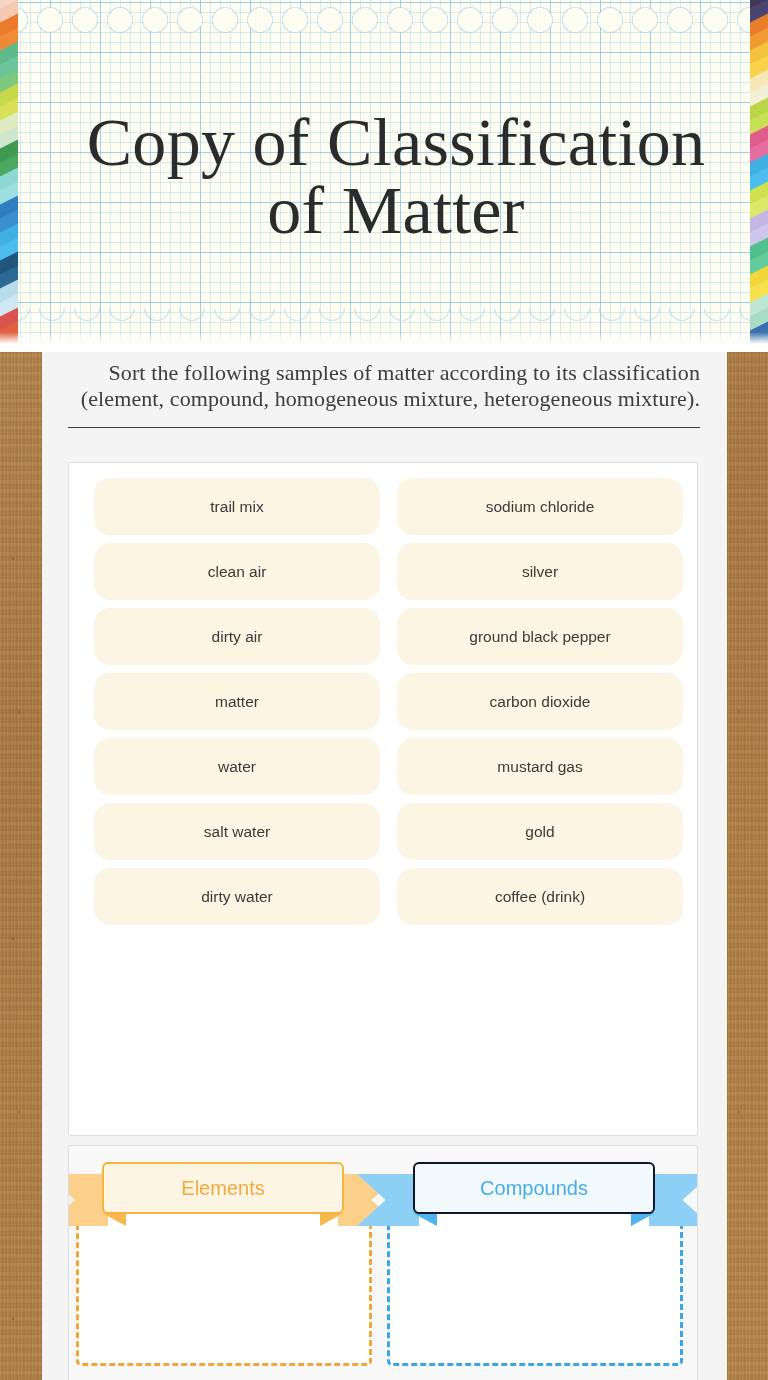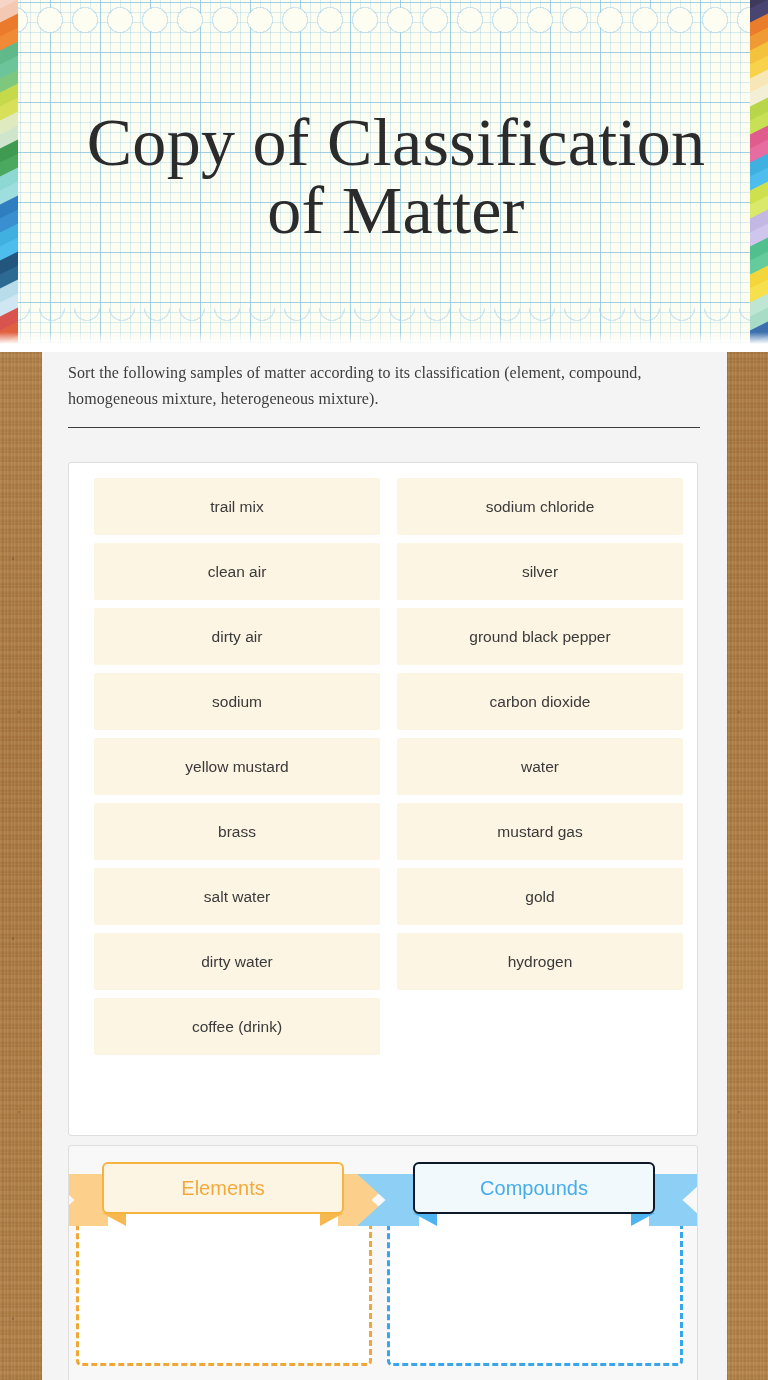--- a/index.html
+++ b/index.html
@@ -120,25 +120,26 @@
 
   
   #instruction-block {
     position: absolute;
     left: 68px;
     top: 360px;
     width: 632px;
   }
   #instruction-text {
     font-family: "Liberation Serif", serif;
-    font-size: 16px;
+    font-size: 22px;
     line-height: 26.4px;
     color: #3d3d3d;
     margin: 0;
     letter-spacing: .1px;
+    text-align: right;
   }
   #instruction-rule {
     margin-top: 14px;
     border-top: 1.5px solid #3c3c3c;
     width: 100%;
   }
 
   
   #tiles-card {
     position: absolute;
@@ -157,21 +158,21 @@
     top: 15px;
     width: 598px;
     display: grid;
     grid-template-columns: 1fr 1fr;
     column-gap: 8px;
     row-gap: 8px;
   }
   .tile {
     height: 57px;
     background: #fdf5e3;
-    border-radius: 2px;
+    border-radius: 16px;
     display: flex;
     align-items: center;
     justify-content: center;
     font-size: 15.5px;
     color: #3a3a3a;
     font-family: "Liberation Sans", sans-serif;
     cursor: move;
     user-select: none;
     margin-left: 9px;
   }
@@ -374,30 +375,27 @@
 </div>
 
 <div id="tiles-card">
   <div id="tiles-grid">
       <div class="tile">trail mix</div>
       <div class="tile">sodium chloride</div>
       <div class="tile">clean air</div>
       <div class="tile">silver</div>
       <div class="tile">dirty air</div>
       <div class="tile">ground black pepper</div>
-      <div class="tile">sodium</div>
+      <div class="tile">matter</div>
       <div class="tile">carbon dioxide</div>
-      <div class="tile">yellow mustard</div>
       <div class="tile">water</div>
-      <div class="tile">brass</div>
       <div class="tile">mustard gas</div>
       <div class="tile">salt water</div>
       <div class="tile">gold</div>
       <div class="tile">dirty water</div>
-      <div class="tile">hydrogen</div>
       <div class="tile">coffee (drink)</div>
     </div>
 </div>
 
 <div id="category-card">
 
   <div class="drop-zone elements"></div>
   <div class="drop-zone compounds"></div>
 
   <div class="ribbon elements">

